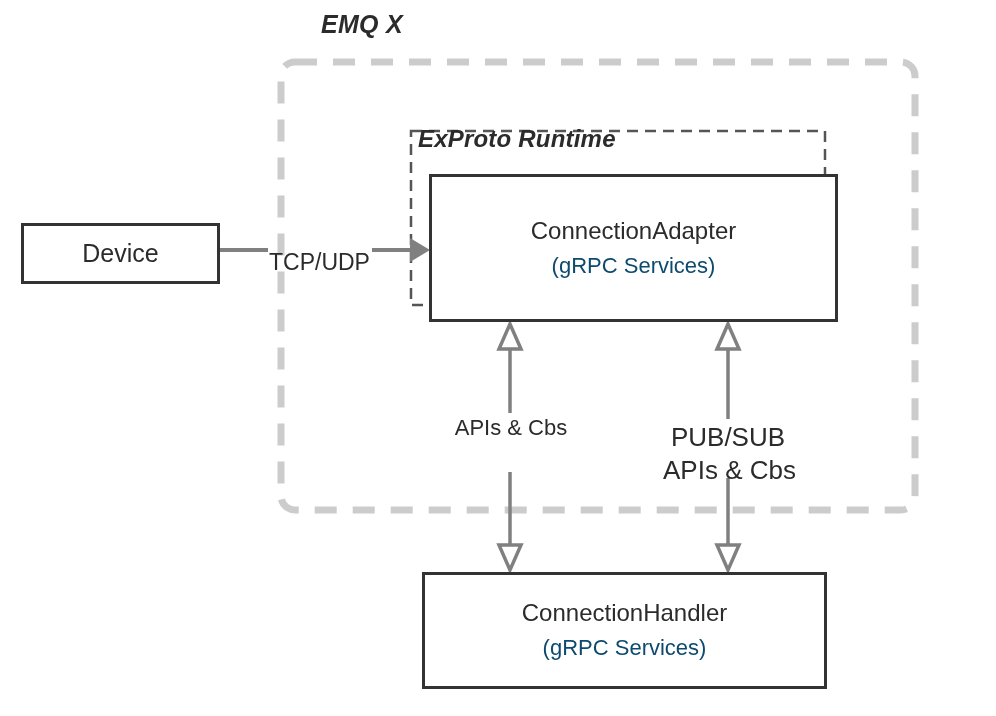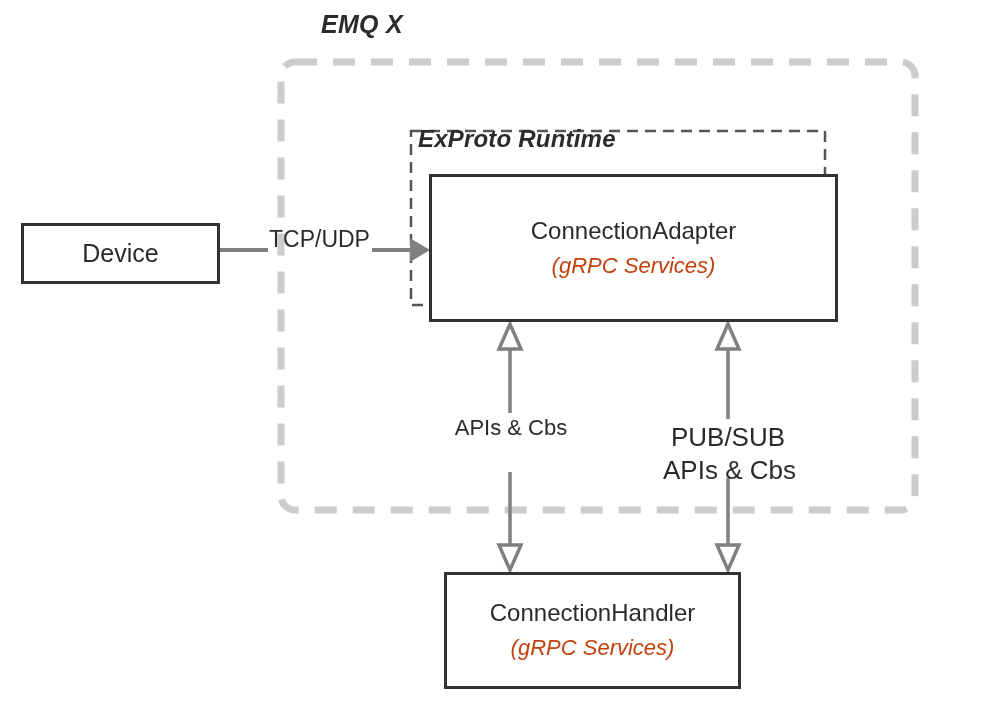--- a/index.html
+++ b/index.html
@@ -61,50 +61,49 @@
     width: 199px;
     height: 61px;
   }
   #adapter-box {
     left: 429px;
     top: 174px;
     width: 409px;
     height: 148px;
   }
   #handler-box {
-    left: 444px;
+    left: 422px;
     top: 572px;
-    width: 297px;
+    width: 405px;
     height: 117px;
   }
   .node-title {
     font-size: 24px;
     color: #2b2b2b;
     line-height: 1.25;
     white-space: nowrap;
   }
   .node-sub {
     font-size: 22px;
-    font-style: italic;
-    color: #c2410c;
+    color: #0c4a6e;
     line-height: 1.3;
     margin-top: 6px;
     white-space: nowrap;
   }
   #device-box .node-title { font-size: 25px; }
   .edge-label {
     position: absolute;
     color: #2b2b2b;
     text-align: center;
     white-space: nowrap;
     line-height: 1.25;
   }
   #tcpudp-label {
     left: 269px;
-    top: 225px;
+    top: 248px;
     font-size: 23px;
   }
   #socket-label {
     left: 448px;
     top: 414px;
     width: 126px;
     font-size: 22px;
   }
   #pubsub-label {
     left: 663px;

